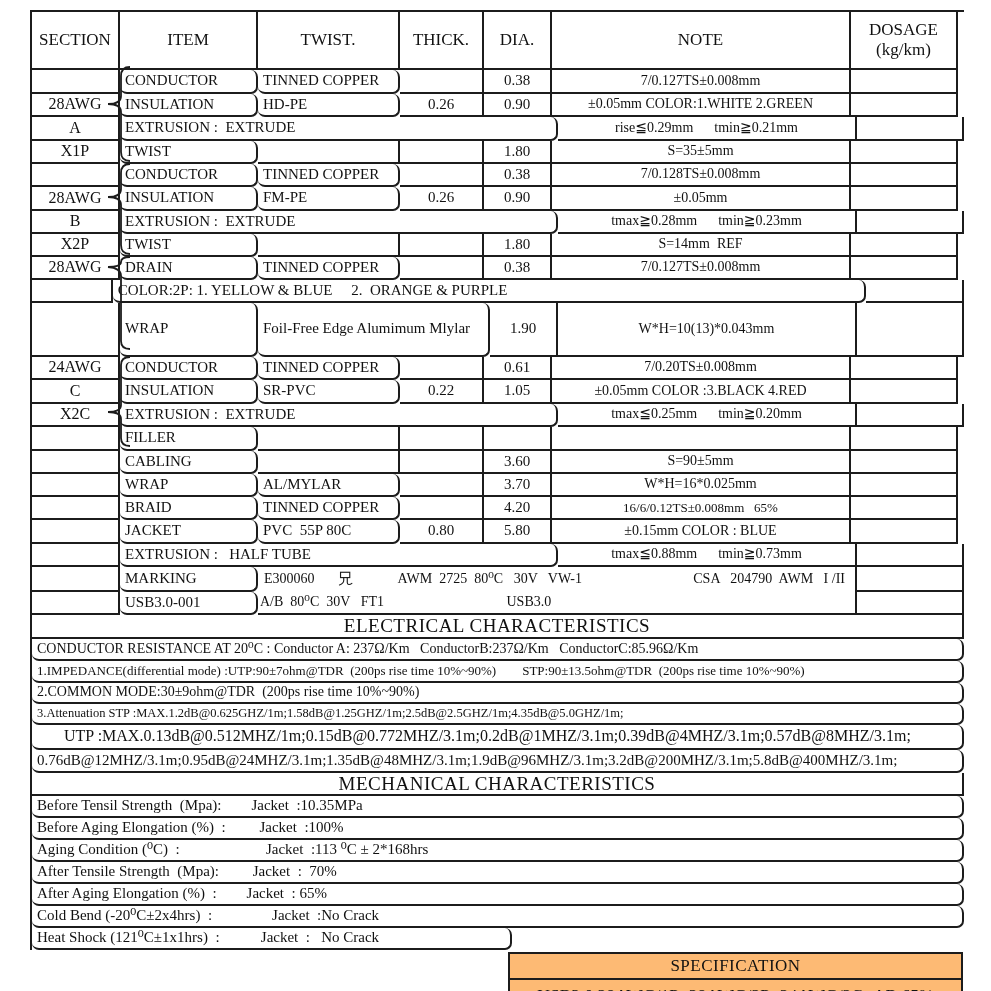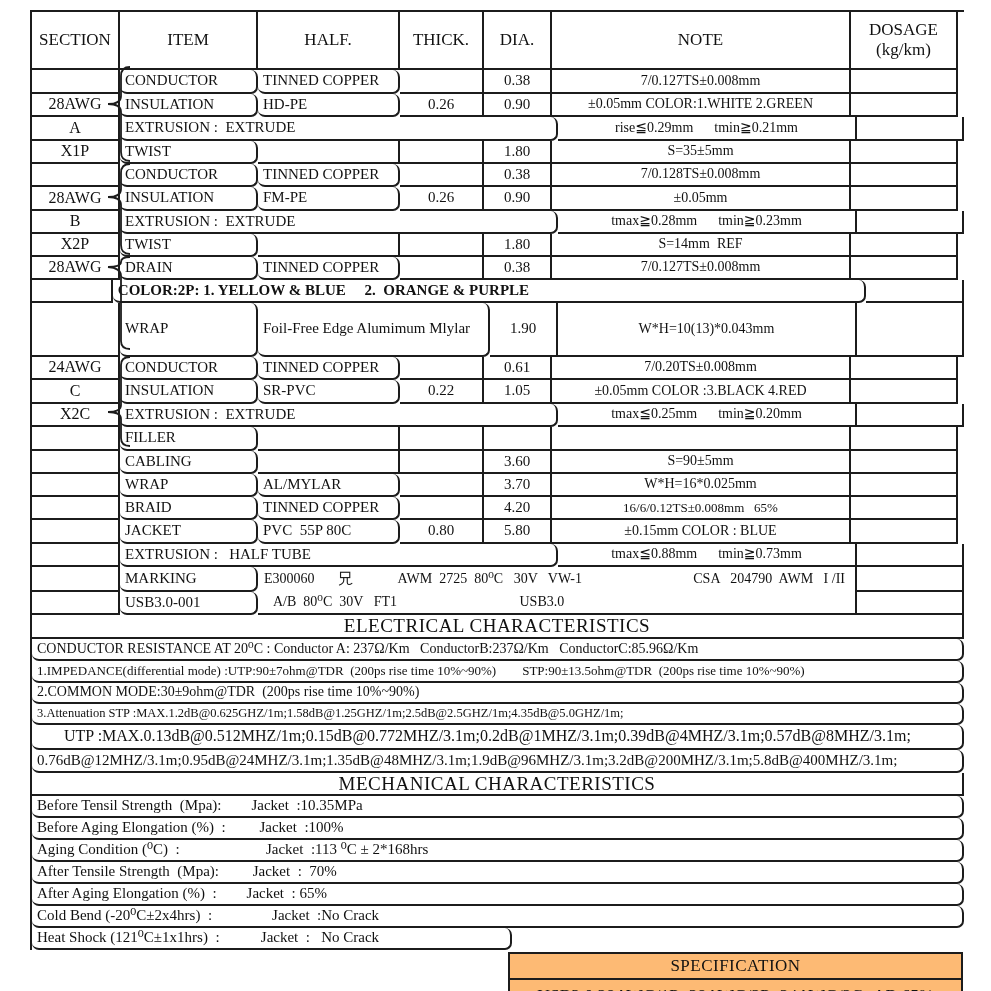--- a/index.html
+++ b/index.html
@@ -13,58 +13,58 @@
      white-space:pre;font-size:15px;line-height:1.05;}
   .al{justify-content:flex-start;padding-left:5px;border-radius:7px;}
   .cs{width:88px;font-size:16px;}
   .ci{width:138px;}
   .cm{width:142px;}
   .ct{width:84px;}
   .cd{width:68px;}
   .cn{width:299px;font-size:14px;}
   .cg{width:107px;}
   .cid{width:438px;}
-  .cin{width:821px;font-weight:bold;}
+  .cin{width:821px;}
   .cmt{width:232px;}
   .cmn{width:599px;}
   .cw{width:932px;}
   .h58{height:58px}.h54{height:54px}.h48{height:48px}.h25{height:25px}.h24{height:24px}
   .h23{height:23px}.h22{height:22px}.h21{height:21px}
   .hd{font-size:17px;}
   .sm{font-size:13px;}
   .xs{font-size:12.5px;}
   .md{font-size:14px;}
   .lg{font-size:16px;padding-left:32px;}
   .title{font-size:19px;letter-spacing:.5px;}
   .hcol{flex-direction:column;justify-content:center;gap:2px;}
   .mcell{flex-direction:column;align-items:stretch;justify-content:center;padding:0;}
   .mline{display:flex;align-items:center;white-space:pre;font-size:14px;}
   .m1a{padding-left:6px;}
   .uli{margin-left:22px;display:flex;align-items:center;}
   .m1b{margin-left:44px;}
   .m1c{margin-left:auto;margin-right:10px;}
-  .m2{padding-left:15px;}
+  .m2{padding-left:2px;}
   .spec{position:absolute;left:508px;top:928px;width:455px;height:61px;box-sizing:border-box;
         border:2px solid #1c1c1c;background:#fdba74;display:flex;flex-direction:column;margin-top:24px;}
   .spec-title{height:26px;border-bottom:2px solid #1c1c1c;display:flex;align-items:center;
               justify-content:center;font-size:17px;letter-spacing:.5px;box-sizing:border-box;}
   .spec-val{flex:1;display:flex;align-items:center;justify-content:center;font-size:17.5px;}
   .braces{position:absolute;left:0;top:0;pointer-events:none;}
 </style>
 </head>
 <body>
 
 <div class="sheet">
 
   <div class="doc">
 
     <div class="r h58">
       <div class="c cs hd">SECTION</div>
       <div class="c ci hd">ITEM</div>
-      <div class="c cm hd">HALF.</div>
+      <div class="c cm hd">TWIST.</div>
       <div class="c ct hd">THICK.</div>
       <div class="c cd hd">DIA.</div>
       <div class="c cn hd">NOTE</div>
       <div class="c cg hd hcol">
         <span>DOSAGE</span>
         <span>(kg/km)</span>
       </div>
     </div>
 
     <div class="r h24">

